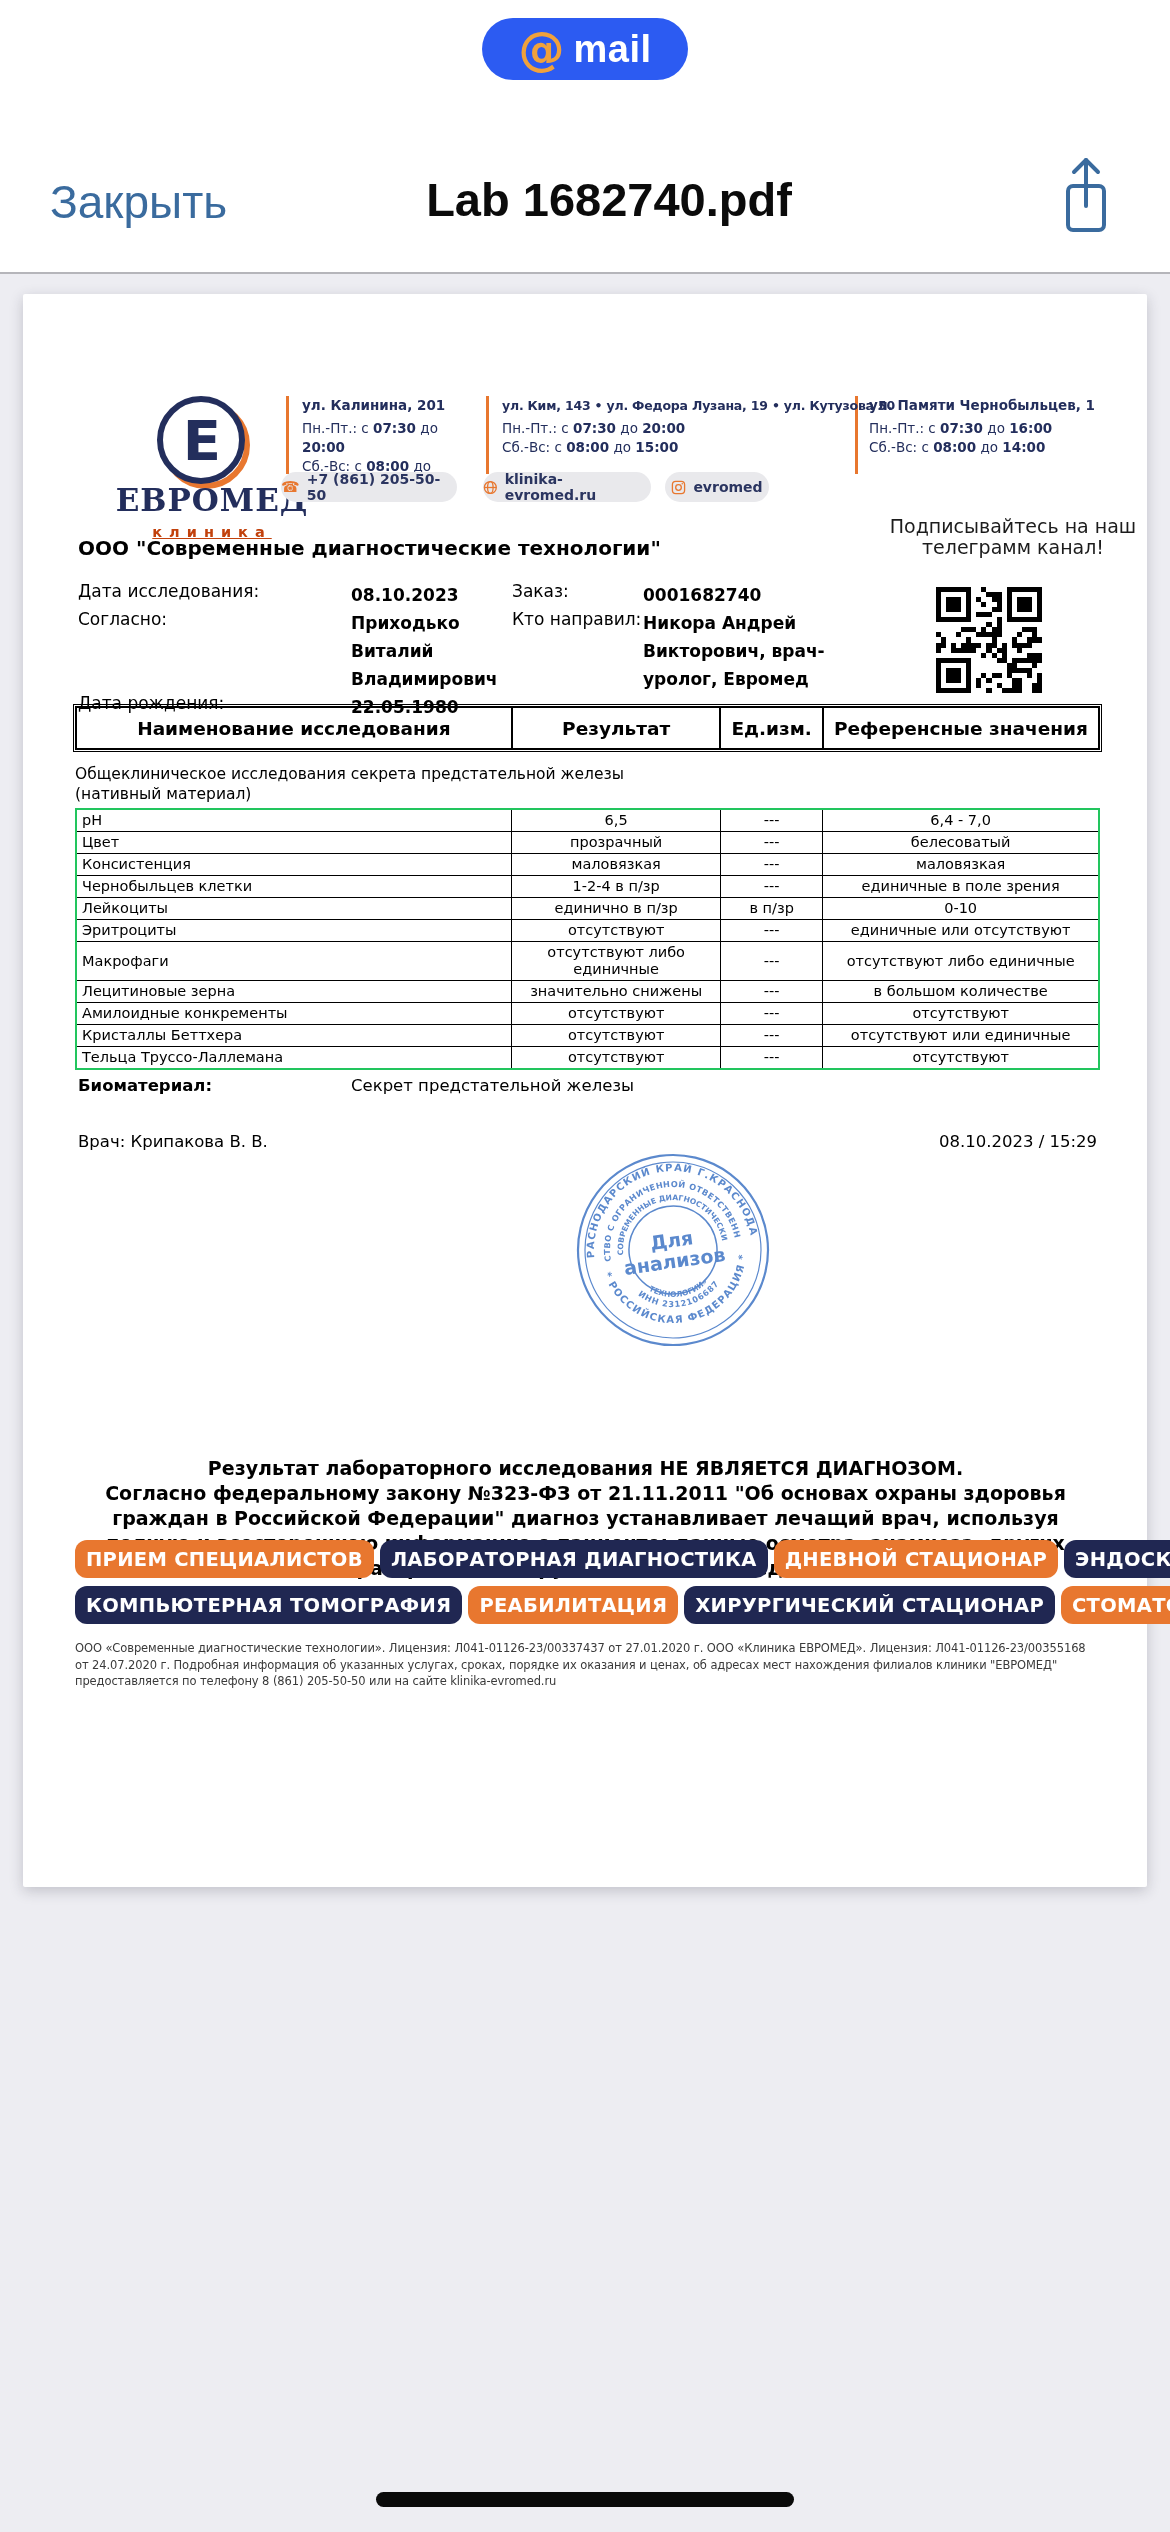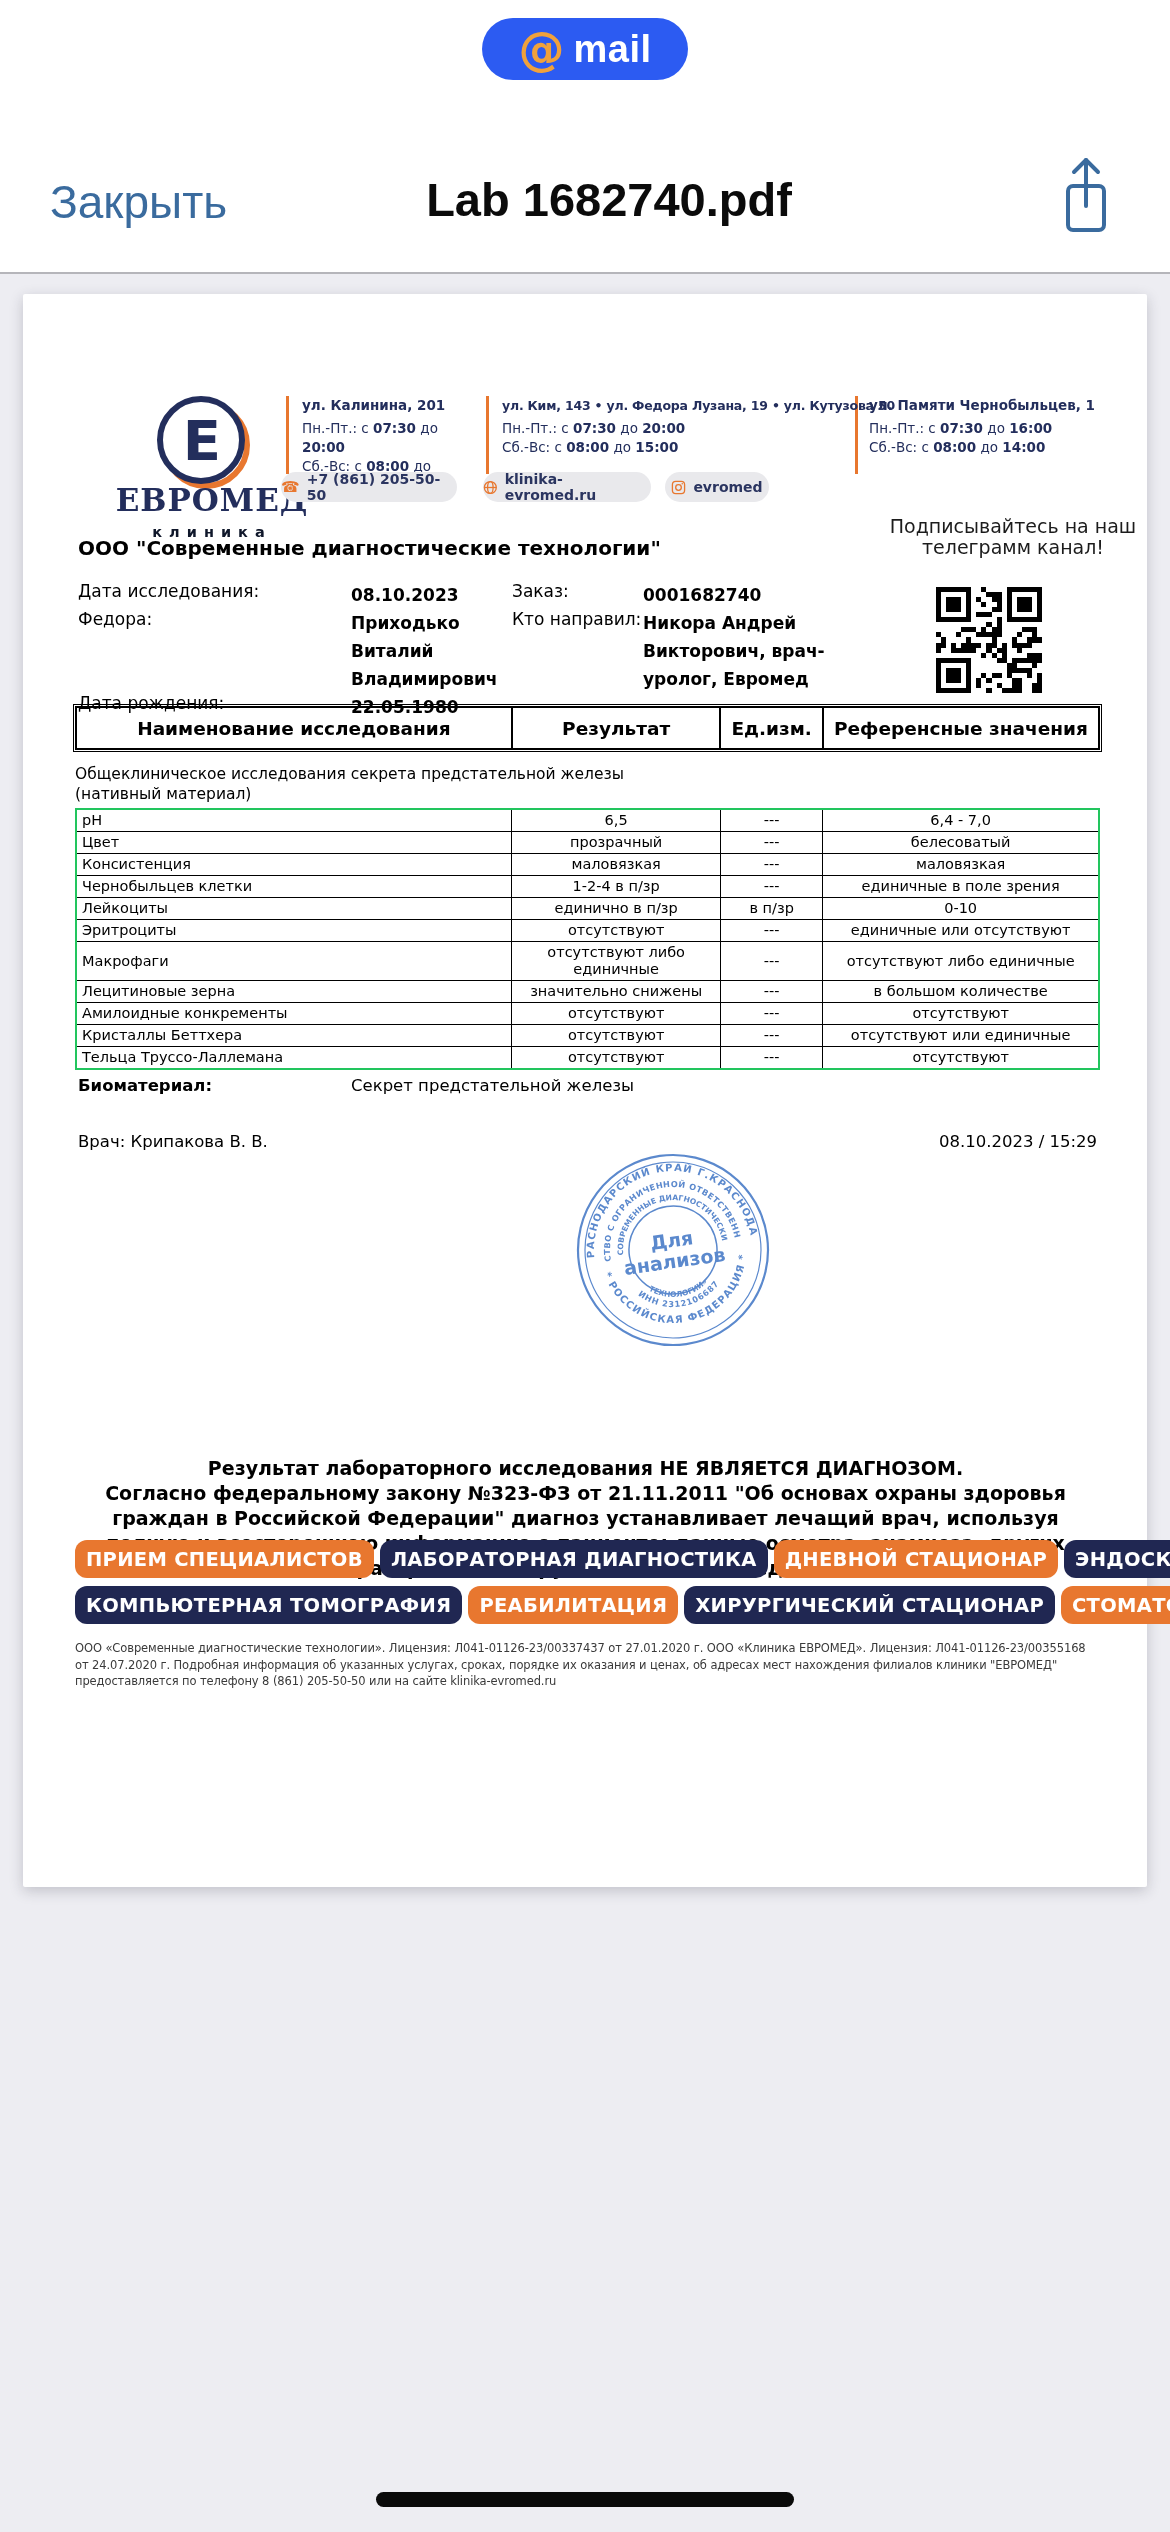--- a/index.html
+++ b/index.html
@@ -25,21 +25,21 @@
   
   .doc-card{position:absolute;left:23px;top:294px;width:1124px;height:1593px;background:#fff;
     border-radius:2px;box-shadow:0 4px 14px rgba(40,40,60,.22);}
   .doc-card *{font-family:"DejaVu Sans",sans-serif;}
 
   
   .logo-svg{position:absolute;left:128px;top:96px;}
   .logo-name{position:absolute;left:64px;top:188px;width:250px;text-align:center;
     font-family:"DejaVu Serif",serif !important;font-size:31px;font-weight:700;color:var(--navy);letter-spacing:1px;}
   .logo-sub{position:absolute;left:64px;top:230px;width:250px;text-align:center;
-    font-size:14.5px;font-weight:700;letter-spacing:7px;color:#0f172a;}
+    font-size:14.5px;font-weight:700;letter-spacing:7px;color:#c2410c;text-decoration:underline;}
   .vrule{position:absolute;top:102px;width:3px;height:78px;background:var(--orange);}
   .loc{position:absolute;top:102px;color:var(--navy);font-size:13.5px;line-height:19px;}
   .loc .addr{font-weight:700;margin-bottom:4px;white-space:nowrap;}
   .loc .sched b{font-weight:700;}
   .pill{position:absolute;top:178px;height:30px;border-radius:15px;background:var(--pill_gray);
     display:flex;align-items:center;justify-content:center;gap:7px;
     font-family:"Liberation Sans",sans-serif !important;font-size:14px;font-weight:700;color:#2B3560;}
   .pill .ic{color:var(--orange);font-size:15px;line-height:1;}
   .tg-note{position:absolute;left:840px;top:222px;width:300px;text-align:center;font-size:19px;line-height:21px;color:#1c1c1c;}
   .qr{position:absolute;left:913px;top:293px;}
@@ -323,21 +323,21 @@
         <rect x="1" y="15" width="5" height="5" fill="#fff"></rect>
         <rect x="2" y="16" width="3" height="3" fill="#000"></rect>
       </svg>
 
     <div class="org">ООО "Современные диагностические технологии"</div>
     <div class="info">
       <span class="lbl" style="left:0;top:7px">Дата исследования:</span>
       <span class="val" style="left:273px;top:7px">08.10.2023</span>
       <span class="lbl" style="left:434px;top:7px">Заказ:</span>
       <span class="val" style="left:565px;top:7px">0001682740</span>
-      <span class="lbl" style="left:0;top:35px">Федора:</span>
+      <span class="lbl" style="left:0;top:35px">Согласно:</span>
       <span class="val" style="left:273px;top:35px;width:165px">Приходько Виталий Владимирович</span>
       <span class="lbl" style="left:434px;top:35px">Кто направил:</span>
       <span class="val" style="left:565px;top:35px;width:235px">Никора Андрей Викторович, врач-уролог, Евромед</span>
       <span class="lbl" style="left:0;top:119px">Дата рождения:</span>
       <span class="val" style="left:273px;top:119px">22.05.1980</span>
     </div>
 
     <table class="thead-table">
       <colgroup>
           <col class="c1">

